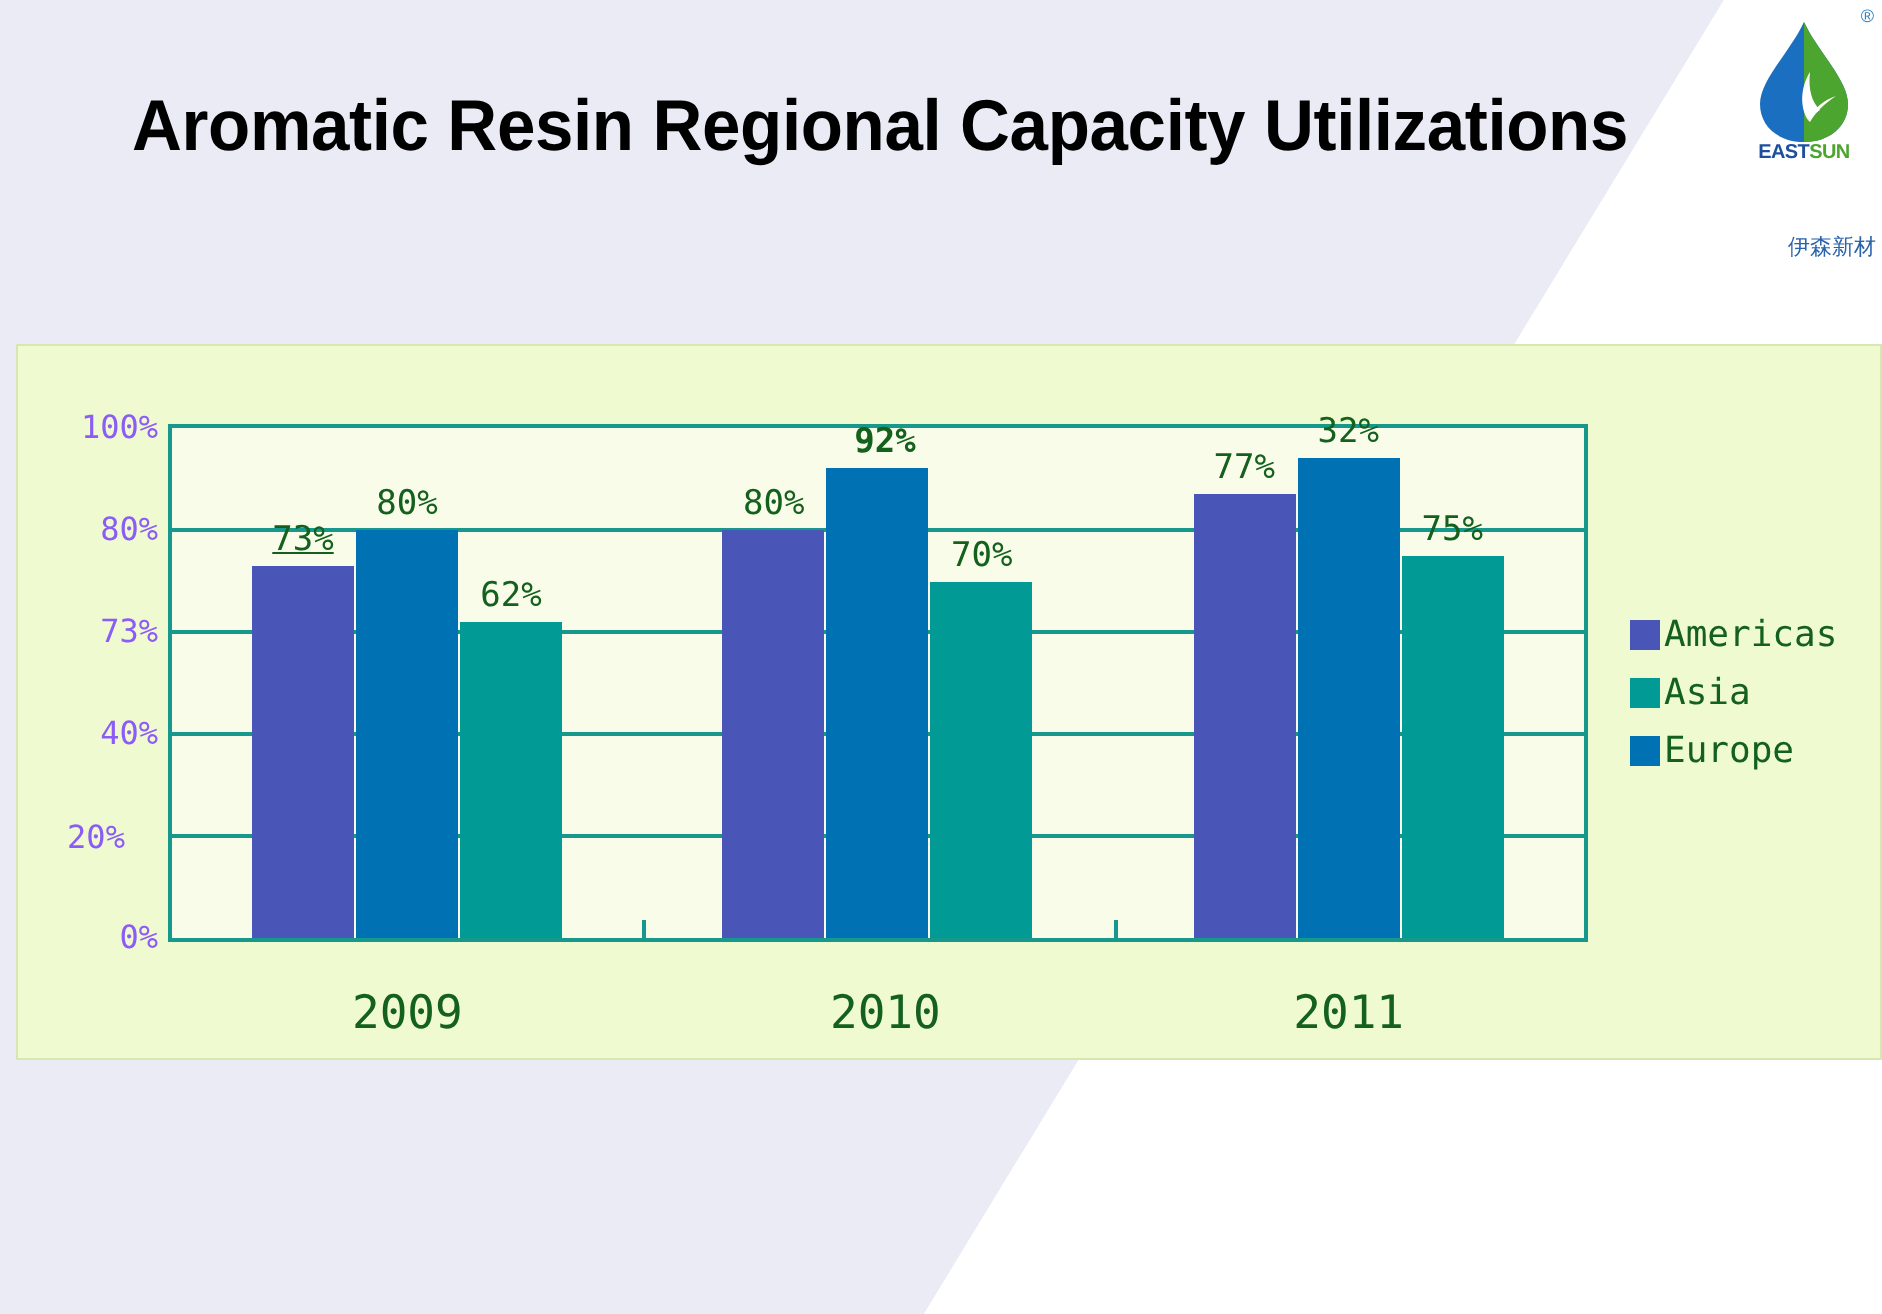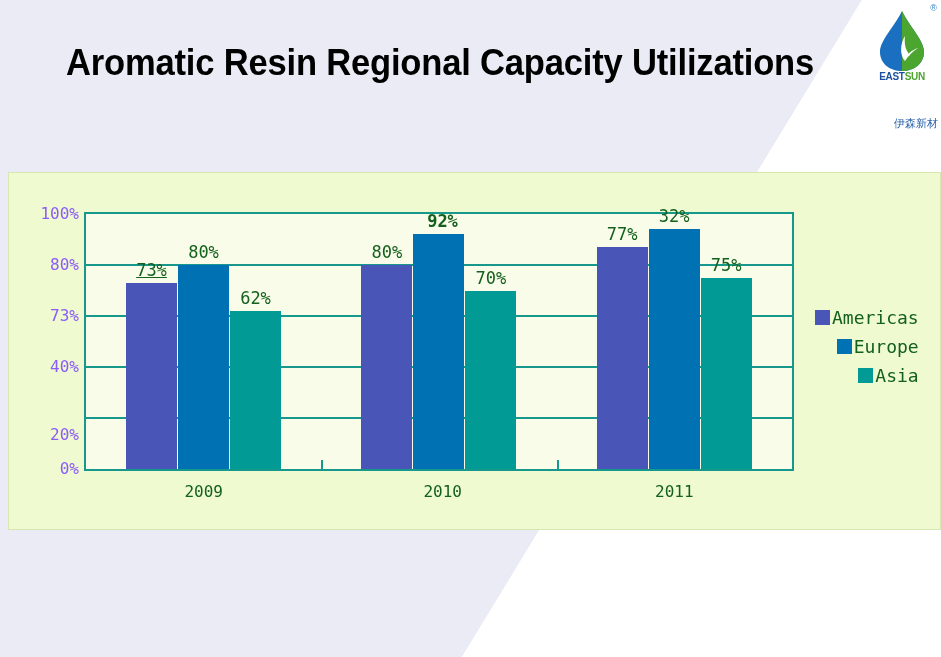--- a/index.html
+++ b/index.html
@@ -142,25 +142,26 @@
   .y-axis-labels {
     position: absolute;
     left: 0; top: 0;
     width: 70px; height: 100%;
   }
 
   
   .xlabel {
     position: absolute;
     font-family: "DejaVu Sans Mono", monospace;
-    font-size: 16px;
+    font-size: 23px;
     color: #14601d;
     line-height: 17px;
     text-align: center;
     white-space: nowrap;
+    margin-top: 16px;
   }
 
   
   .bar {
     position: absolute;
     bottom: 0;
   }
   .bar-value {
     position: absolute;
     font-family: "DejaVu Sans Mono", monospace;
@@ -174,21 +175,20 @@
   
   .legend {
     position: absolute;
     left: 806px;
     top: 130px;
   }
   .legend-row {
     display: flex;
     align-items: center;
     height: 29px;
-    justify-content: flex-end;
   }
   .legend-swatch {
     width: 15px;
     height: 15px;
     flex: 0 0 15px;
   }
   .legend-text {
     margin-left: 2px;
     font-family: "DejaVu Sans Mono", monospace;
     font-size: 18px;
@@ -218,21 +218,21 @@
       </svg>
     </div>
     <div class="wordmark"><span class="wm-east">EAST</span><span class="wm-sun">SUN</span></div>
     <div class="cn">伊森新材</div>
   </div>
 
   <div id="chart-panel">
 
     <div class="y-axis-labels" id="yaxis">
         <div class="ylabel" style="top: 288px;">0%</div>
-        <div class="ylabel" style="top: 254px;">20%</div>
+        <div class="ylabel" style="top: 238px; text-align: center;">20%</div>
         <div class="ylabel" style="top: 186px;">40%</div>
         <div class="ylabel" style="top: 135px;">73%</div>
         <div class="ylabel" style="top: 84px;">80%</div>
         <div class="ylabel" style="top: 33px;">100%</div>
       </div>
 
     <div class="plot" id="plot">
         <div class="gridline" style="top: 203px;"></div>
         <div class="gridline" style="top: 152px;"></div>
         <div class="gridline" style="top: 101px;"></div>
@@ -264,23 +264,23 @@
         <div class="xlabel" style="left: 316px; width: 235.333px; top: 310px;">2010</div>
         <div class="xlabel" style="left: 547.667px; width: 235.333px; top: 310px;">2011</div>
       </div>
 
     <div class="legend" id="legend">
         <div class="legend-row">
           <div class="legend-swatch" style="background: rgb(74, 85, 184);"></div>
           <div class="legend-text">Americas</div>
         </div>
         <div class="legend-row">
+          <div class="legend-swatch" style="background: rgb(1, 154, 149);"></div>
+          <div class="legend-text">Asia</div>
+        </div>
+        <div class="legend-row">
           <div class="legend-swatch" style="background: rgb(0, 114, 180);"></div>
           <div class="legend-text">Europe</div>
         </div>
-        <div class="legend-row">
-          <div class="legend-swatch" style="background: rgb(1, 154, 149);"></div>
-          <div class="legend-text">Asia</div>
-        </div>
       </div>
 
   </div>
 </div>
 
 </body></html>

